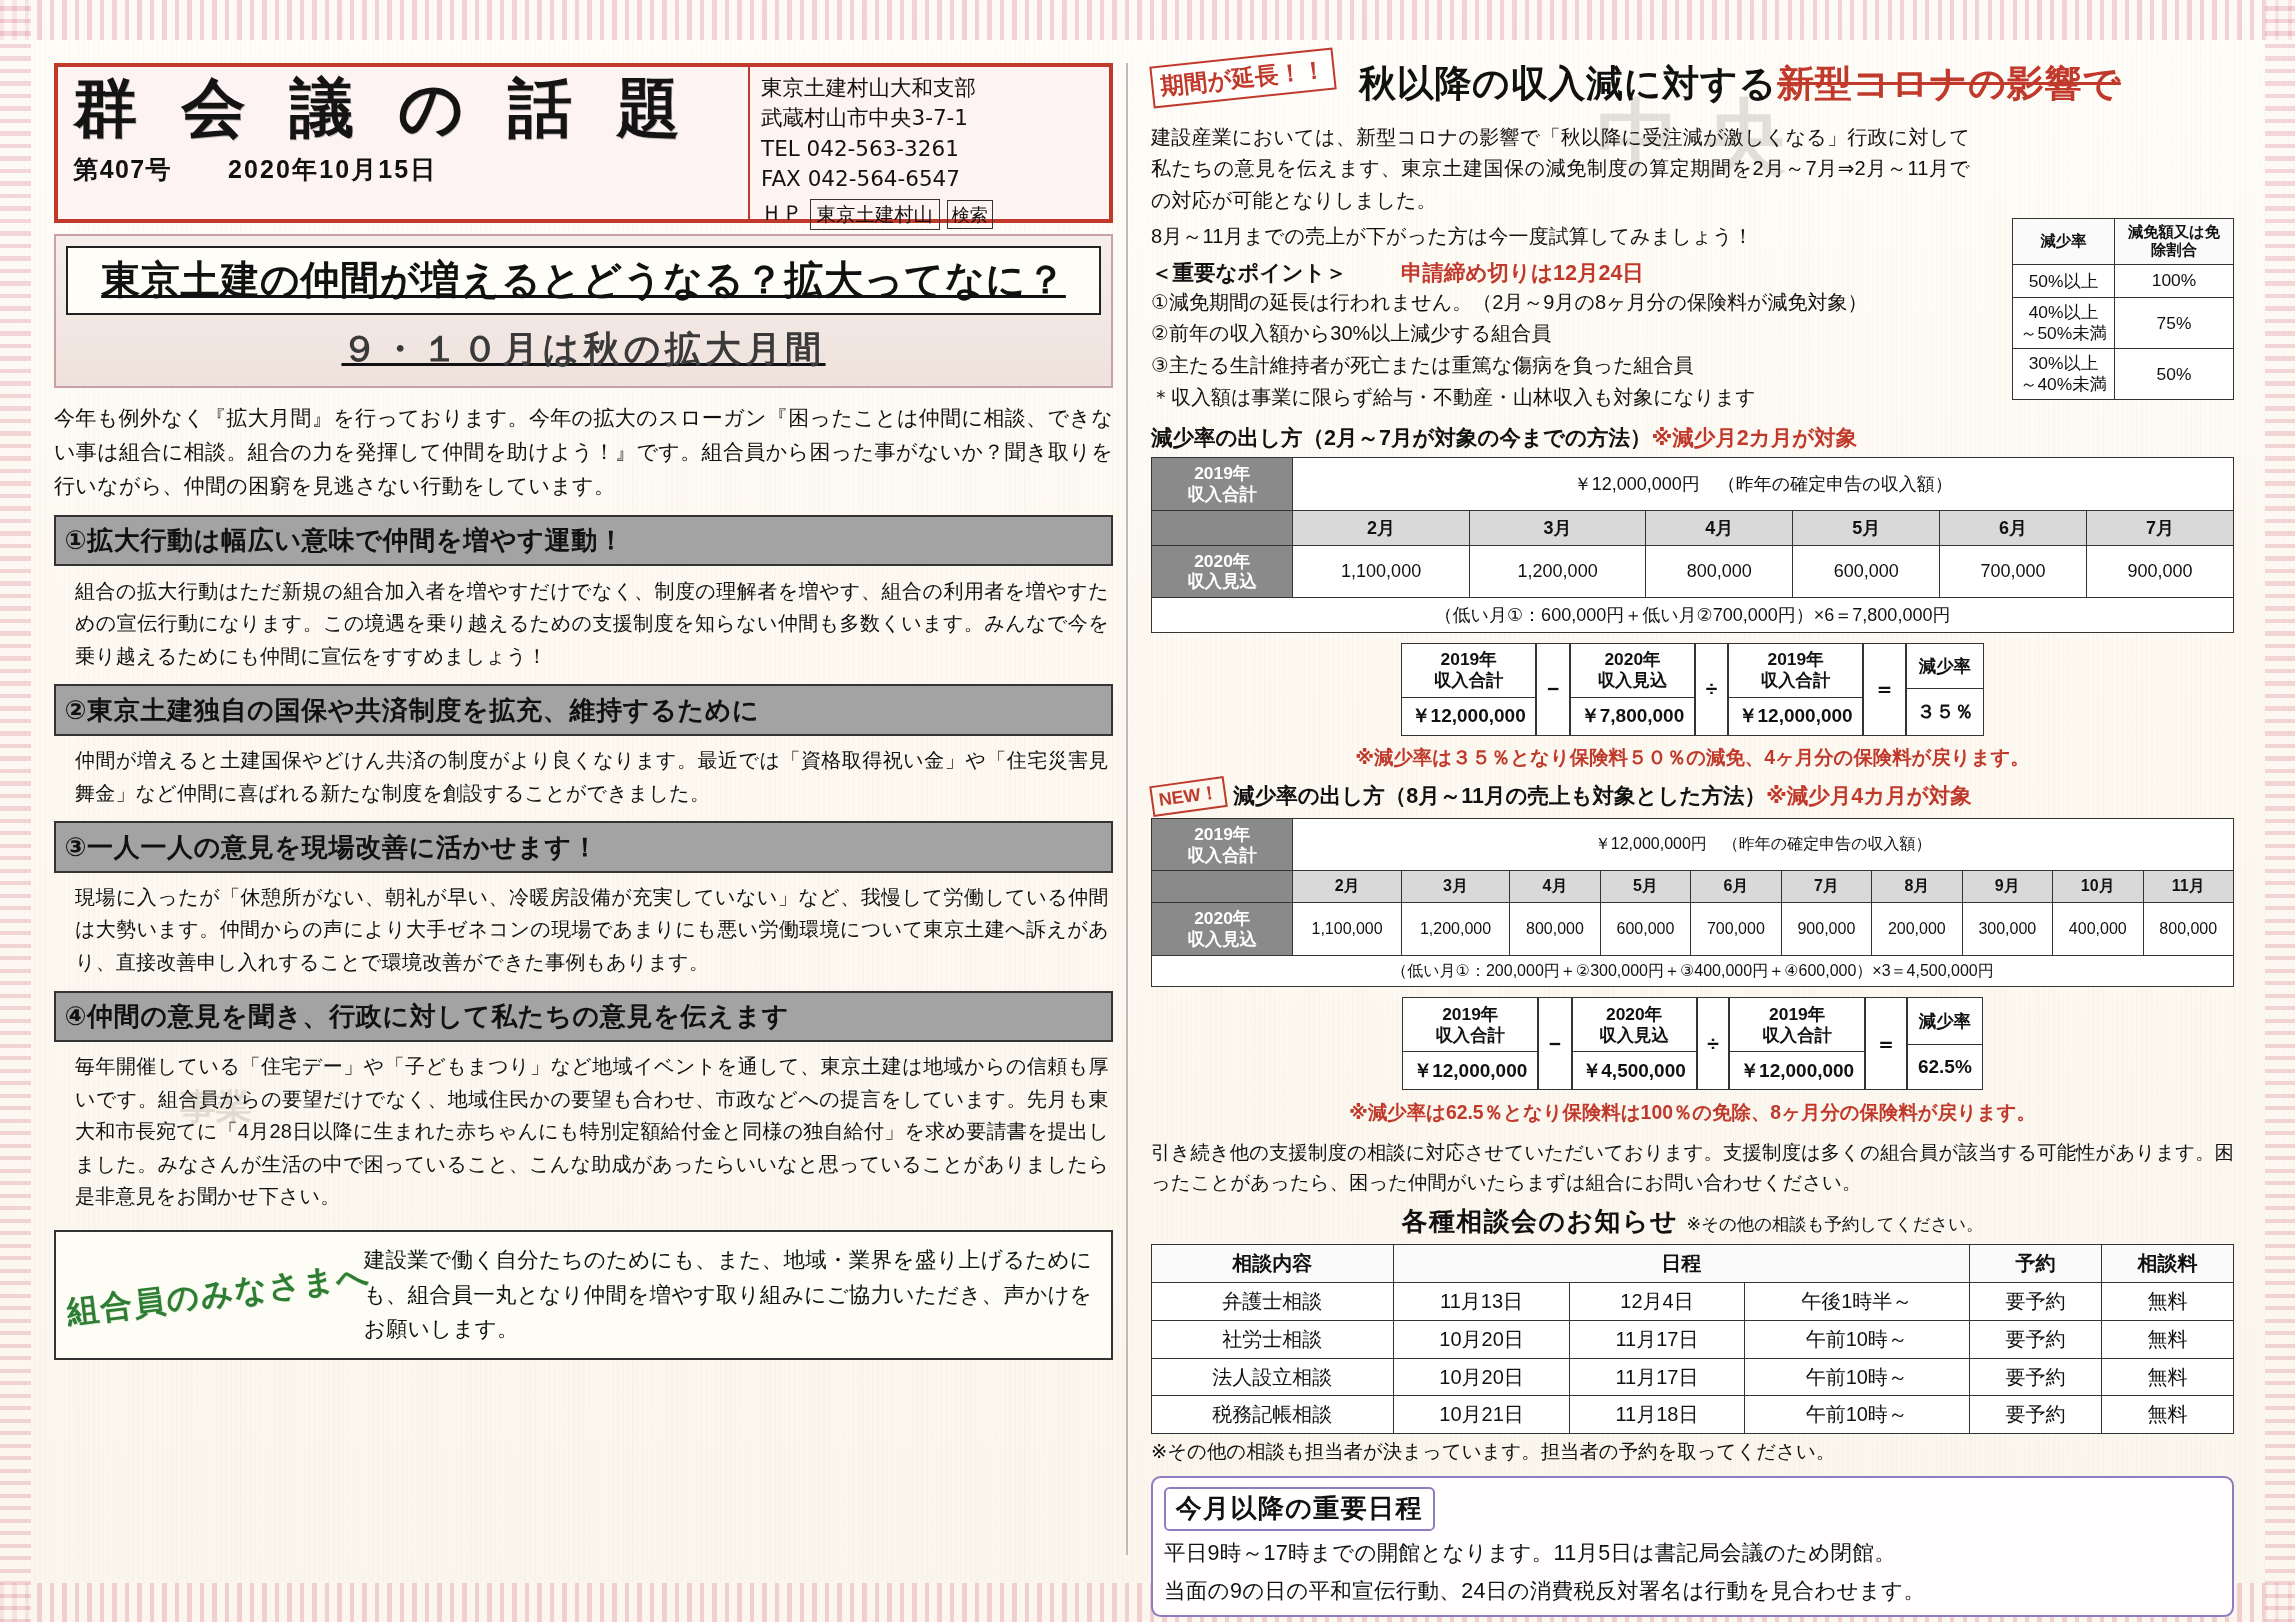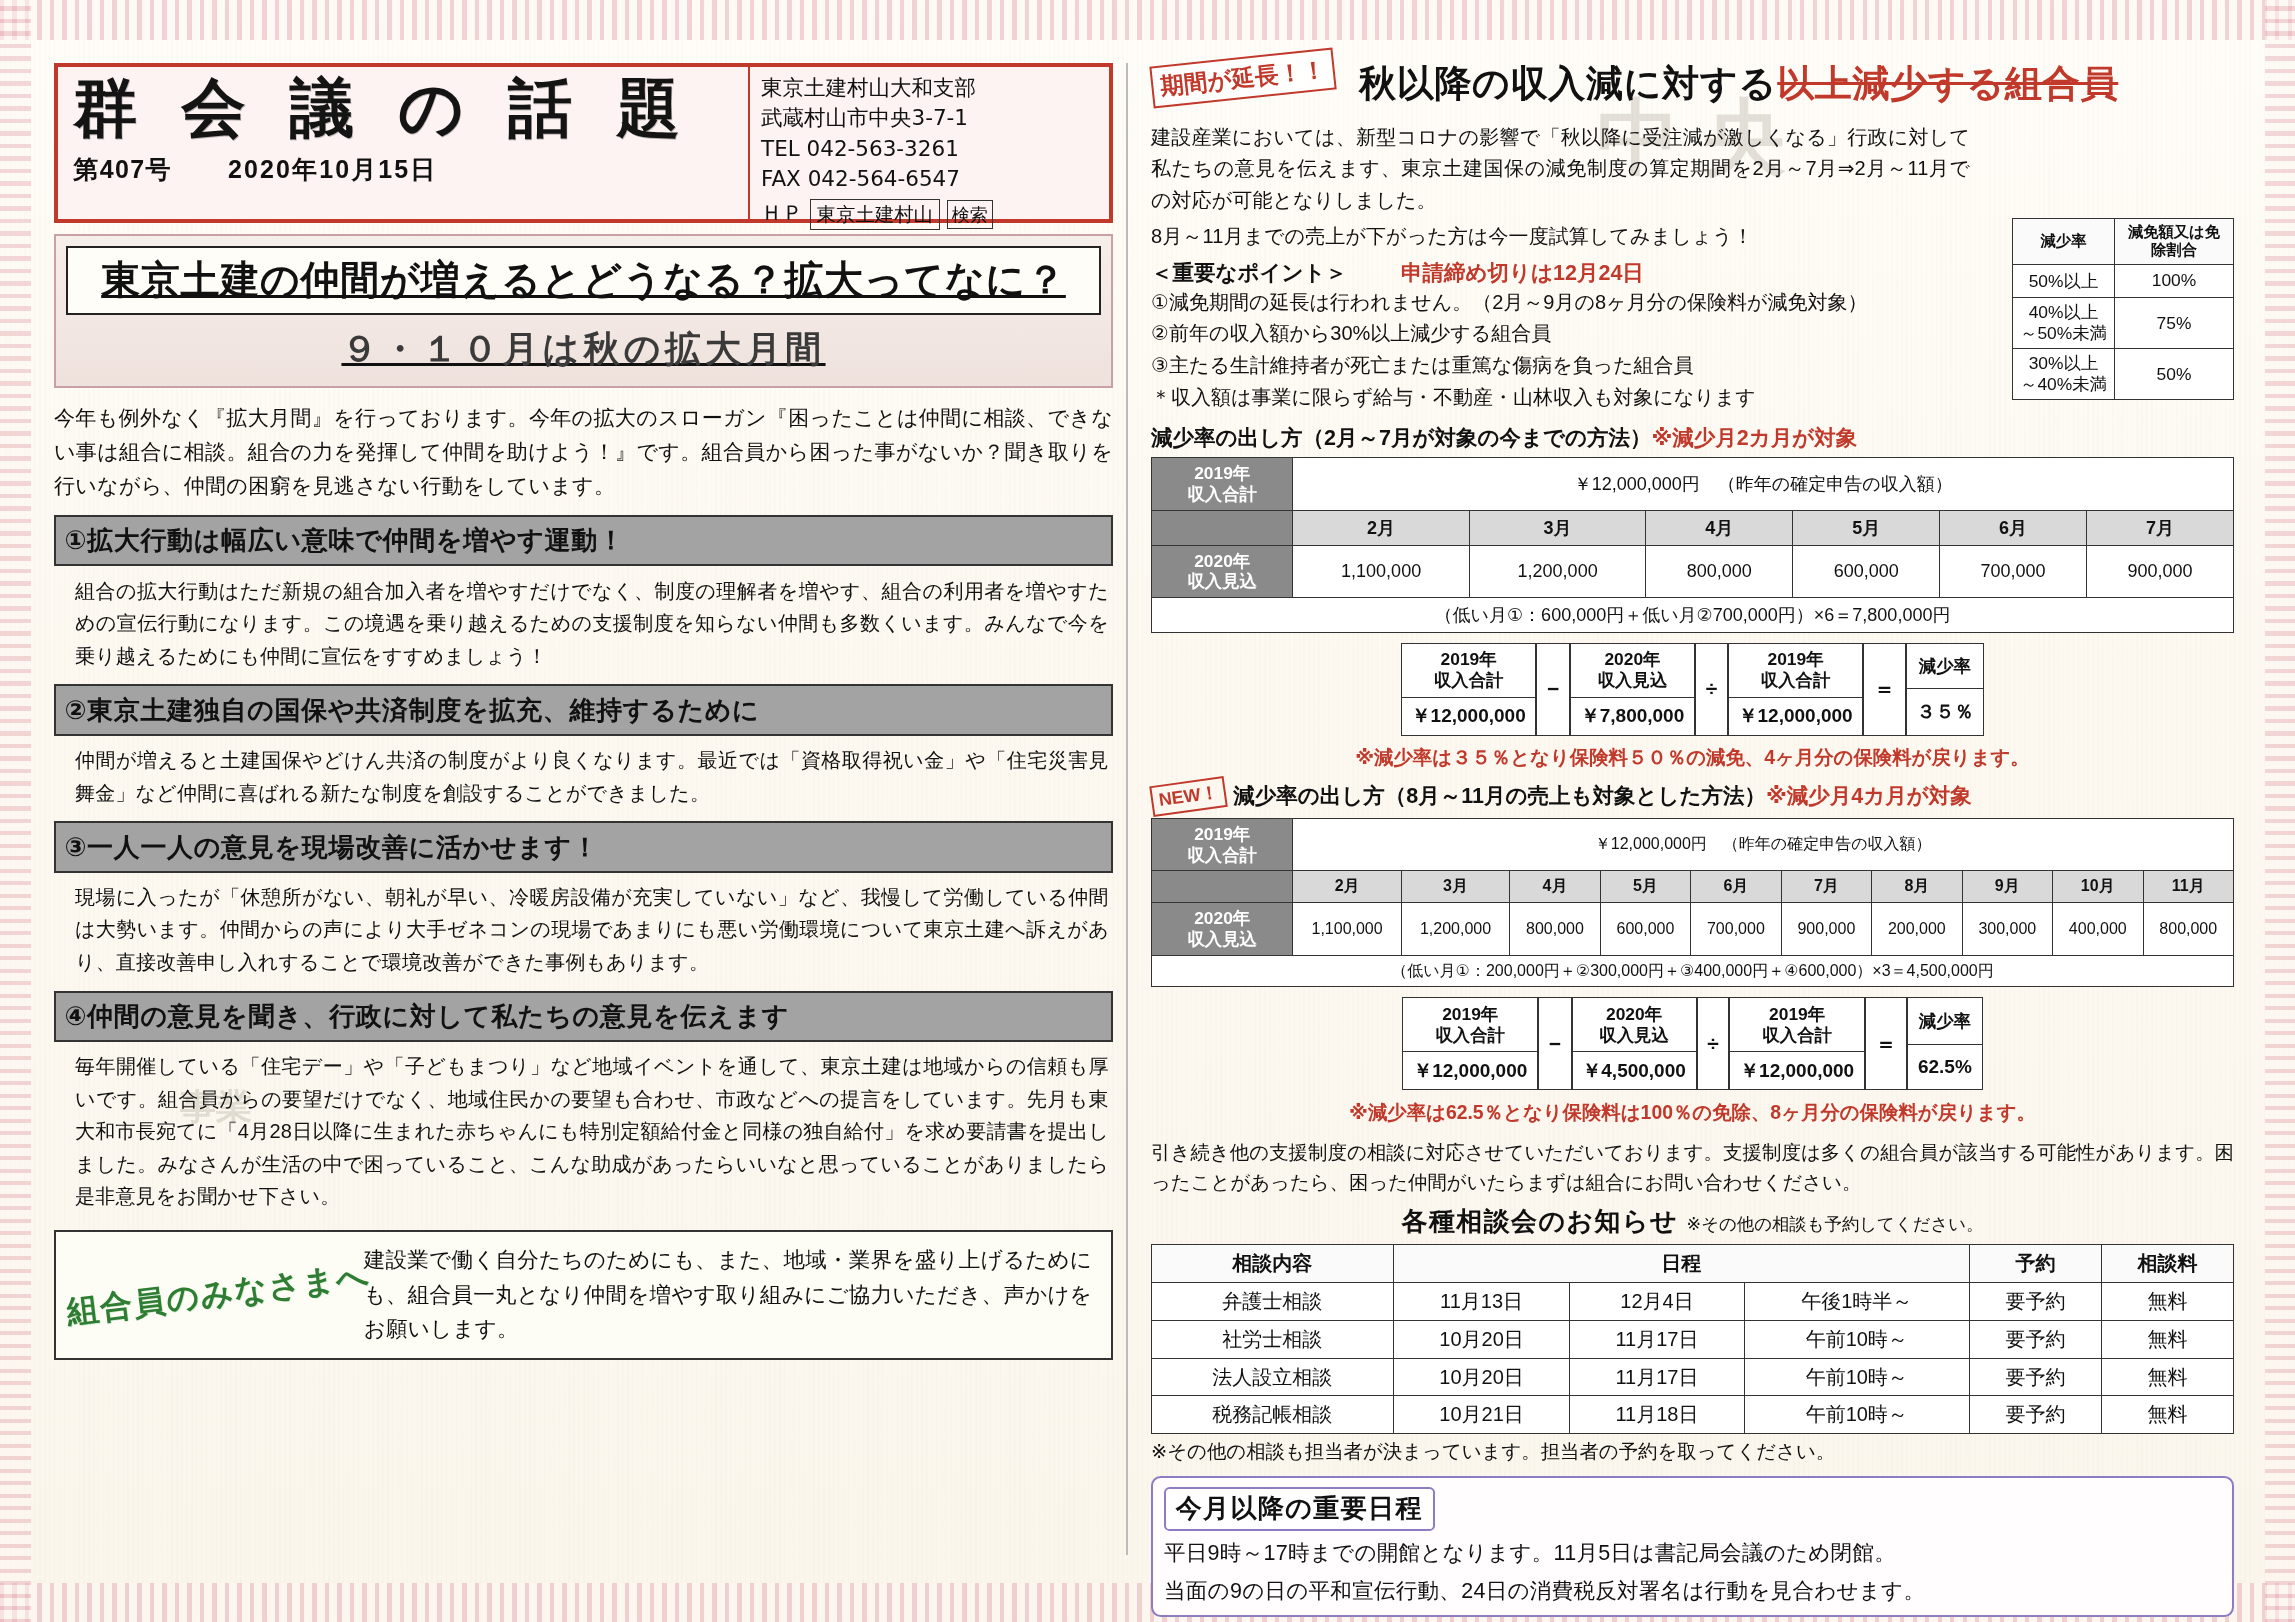--- a/index.html
+++ b/index.html
@@ -340,21 +340,21 @@
       </div>
     </div>
 
     <div class="vsep"></div>
 
     <div class="right">
 
       <div class="r-top">
         <div class="stamp-ext">期間が延長！！</div>
         <div class="r-title">
-          <span>秋以降の収入減に対する</span><span class="red strike">以上減少する組合員</span>
+          <span>秋以降の収入減に対する</span><span class="red strike">新型コロナの影響で</span>
         </div>
       </div>
 
       <div style="position:relative;">
         <div style="width:819px;">
           <div class="r-para">建設産業においては、新型コロナの影響で「秋以降に受注減が激しくなる」行政に対して私たちの意見を伝えます、東京土建国保の減免制度の算定期間を2月～7月⇒2月～11月での対応が可能となりしました。</div>
           <div class="r-para" style="margin-top:4.2px;">8月～11月までの売上が下がった方は今一度試算してみましょう！</div>
           <div style="display:flex;align-items:center;gap:54px;margin-top:5.6px;">
             <span class="pt-title">＜重要なポイント＞</span>
             <span class="deadline">申請締め切りは12月24日</span>

